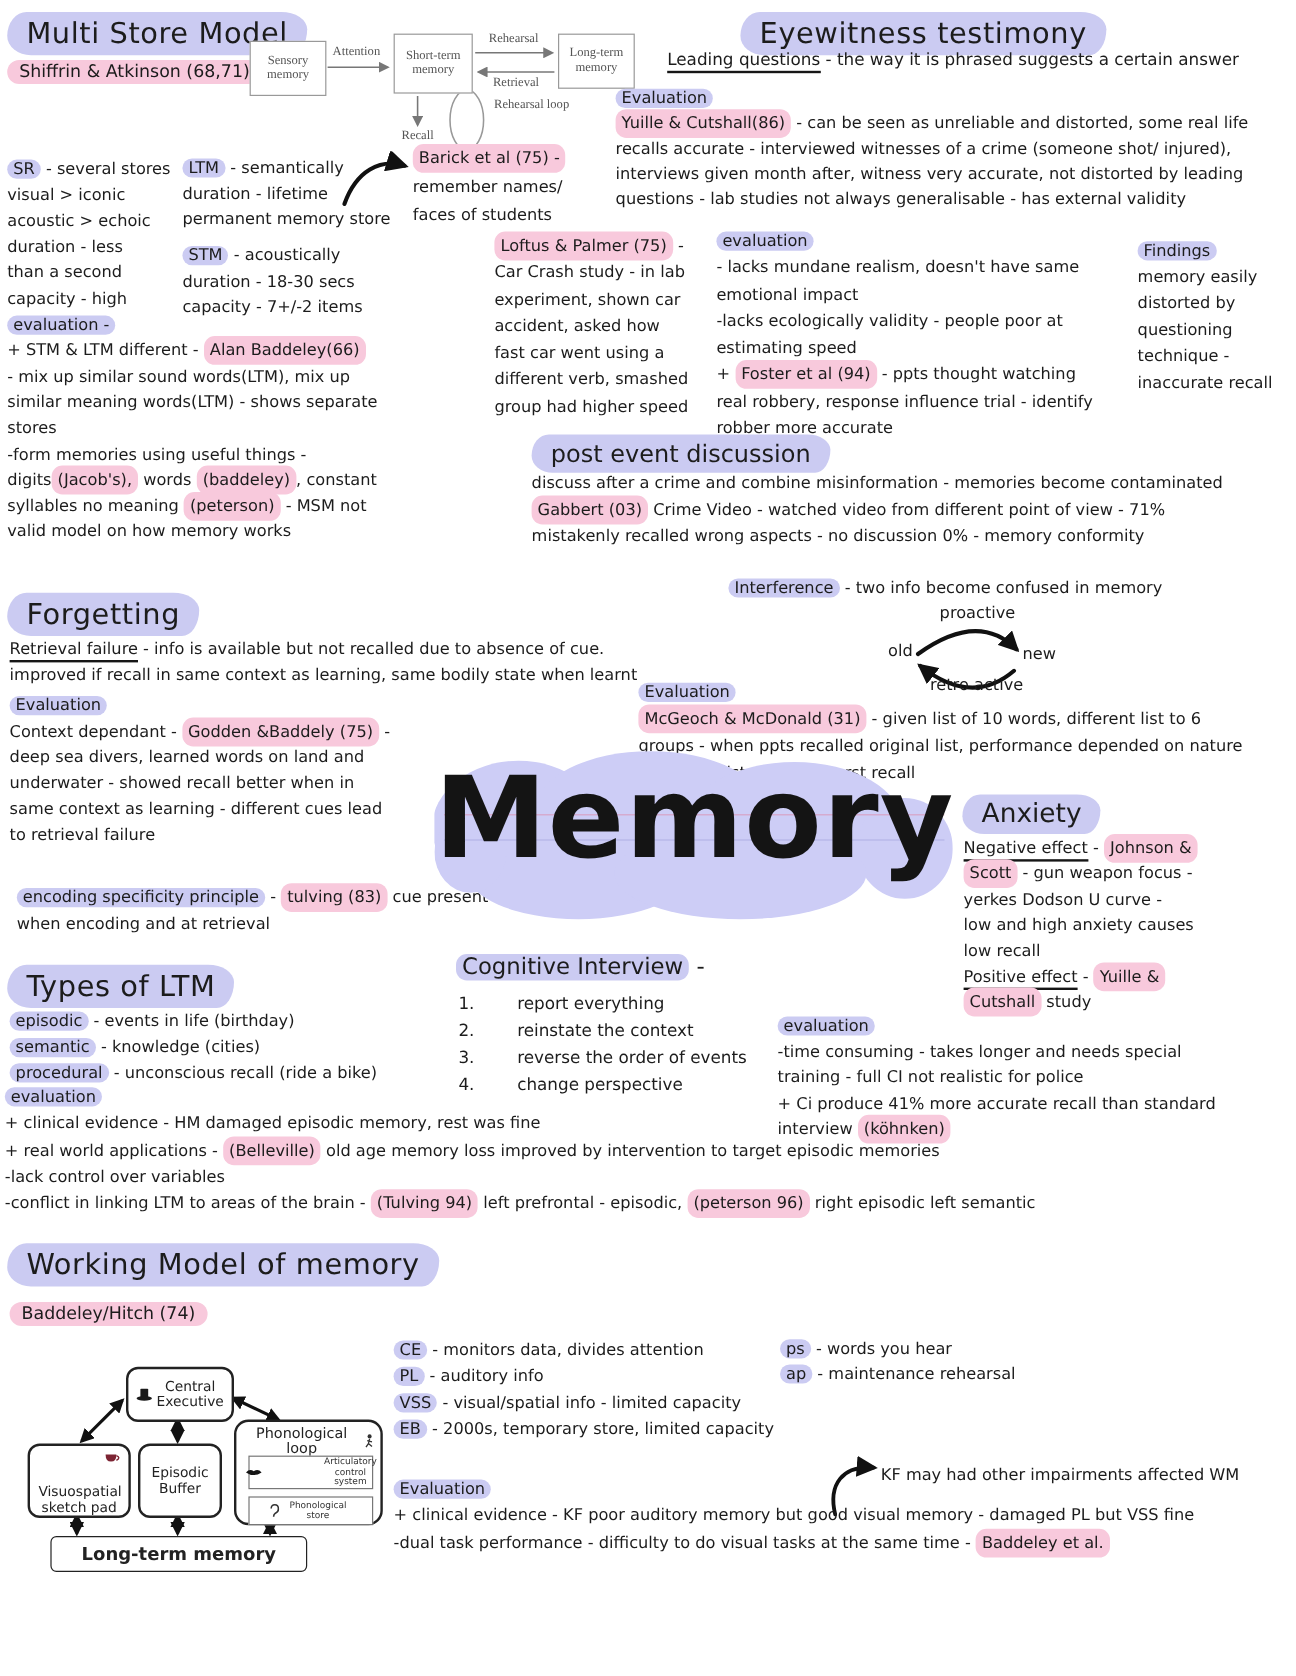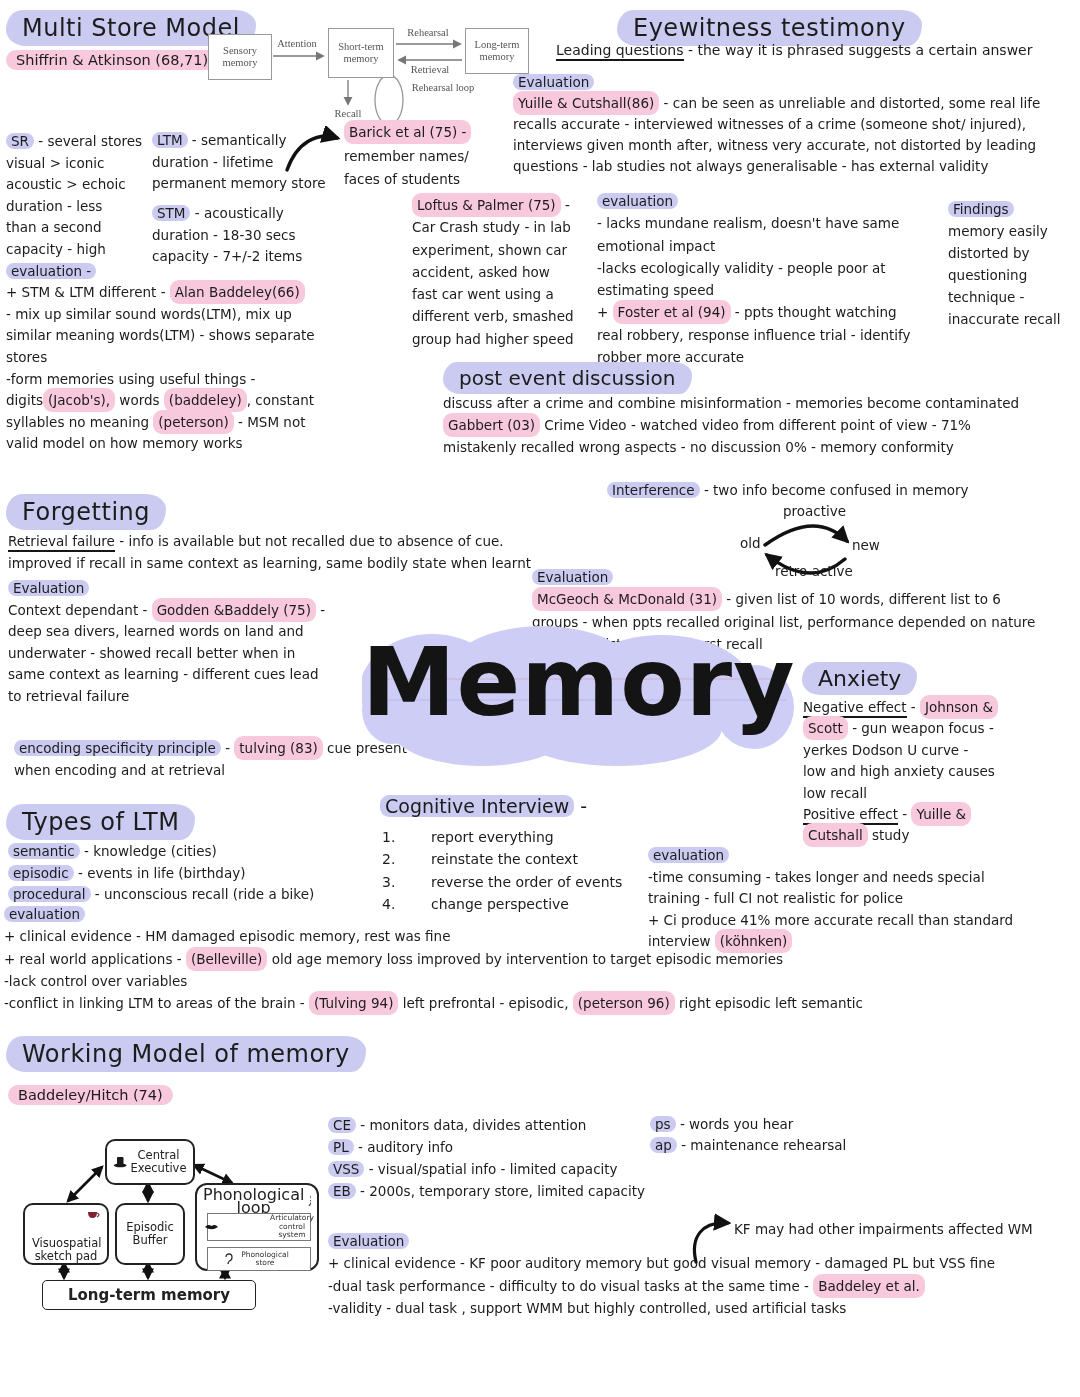--- a/index.html
+++ b/index.html
@@ -270,22 +270,22 @@
       <div class="ln"><span>low and high anxiety causes</span></div>
       <div class="ln"><span>low recall</span></div>
       <div class="ln"><span class="s-u">Positive effect</span><span> - </span><span class="s-pk">Yuille &amp;</span></div>
       <div class="ln"><span class="s-pk">Cutshall</span><span> study</span></div>
     </div>
 
   <div class="blk" id="types-title">
     <span class="pill-lv h-big">Types of LTM</span>
   </div>
   <div class="blk rich" id="types">
+      <div class="ln"><span class="s-lv">episodic</span><span> - events in life (birthday)</span></div>
       <div class="ln"><span class="s-lv">semantic</span><span> - knowledge (cities)</span></div>
-      <div class="ln"><span class="s-lv">episodic</span><span> - events in life (birthday)</span></div>
       <div class="ln"><span class="s-lv">procedural</span><span> - unconscious recall (ride a bike)</span></div>
     </div>
   <div class="blk rich" id="types-eval">
       <div class="ln"><span class="s-lv">evaluation</span></div>
       <div class="ln"><span>+ clinical evidence - HM damaged episodic memory, rest was fine</span></div>
       <div class="ln"><span>+ real world applications - </span><span class="s-pk">(Belleville)</span><span> old age memory loss improved by intervention to target episodic memories</span></div>
       <div class="ln"><span>-lack control over variables</span></div>
       <div class="ln"><span>-conflict in linking LTM to areas of the brain - </span><span class="s-pk">(Tulving 94)</span><span> left prefrontal - episodic, </span><span class="s-pk">(peterson 96)</span><span> right episodic left semantic</span></div>
     </div>
 
@@ -343,21 +343,21 @@
       <svg width="16" height="10" style="position:absolute;right:5px;top:5px;">
         <path d="M2,2 Q2,8 6.5,8 Q11,8 11,2 Z" fill="#7c2433"></path>
         <path d="M11,3 q4,1.5 0,4" fill="none" stroke="#7c2433" stroke-width="1.2"></path>
       </svg>
       <span style="width:68px;">Visuospatial sketch pad</span>
     </div>
     <div class="wbox" style="left:95px;top:78px;width:66px;height:58px;">
       <span style="width:50px;">Episodic Buffer</span>
     </div>
     <div class="wbox" style="left:175px;top:58px;width:120px;height:84px;border-radius:12px;align-items:flex-start;justify-content:flex-start;">
-      <div style="position:absolute;left:6px;top:3px;width:108px;display:flex;align-items:center;justify-content:flex-start;gap:3px;font-size:16px;">
+      <div style="position:absolute;left:6px;top:3px;width:108px;display:flex;align-items:center;justify-content:flex-start;gap:3px;font-size:12px;">
         <span>Phonological loop</span>
         <svg width="9" height="12">
           <circle cx="5" cy="2" r="1.7" fill="#333"></circle>
           <path d="M5,4 L4,8 M4,8 L2,11 M4,8 L7,10.5 M3,5.5 L7,6.5" stroke="#333" stroke-width="1.1" fill="none"></path>
         </svg>
       </div>
       <div class="wsmall" style="left:10px;top:28px;width:102px;height:26px;">
         <svg width="15" height="8" style="flex:none;">
           <path d="M1,4 Q4,0.5 7.5,3 Q11,0.5 14,4 Q7.5,8.5 1,4 Z" fill="#151515"></path>
         </svg>
@@ -395,16 +395,15 @@
     <path d="M8,50 C2,25 14,9 40,11" fill="none" stroke="#111" stroke-width="3.2" stroke-linecap="round" marker-end="url(#mk5)"></path>
   </svg>
   <div class="blk rich" id="kf-note">
       <div class="ln"><span>KF may had other impairments affected WM</span></div>
     </div>
 
   <div class="blk rich" id="wmm-eval">
       <div class="ln"><span class="s-lv">Evaluation</span></div>
       <div class="ln"><span>+ clinical evidence - KF poor auditory memory but good visual memory - damaged PL but VSS fine</span></div>
       <div class="ln"><span>-dual task performance - difficulty to do visual tasks at the same time - </span><span class="s-pk">Baddeley et al.</span></div>
-      <div class="ln"><span>-validity - dual task , support WMM but highly controlled, used artificial tasks</span></div>
     </div>
 
 </div>
 
 </body></html>

